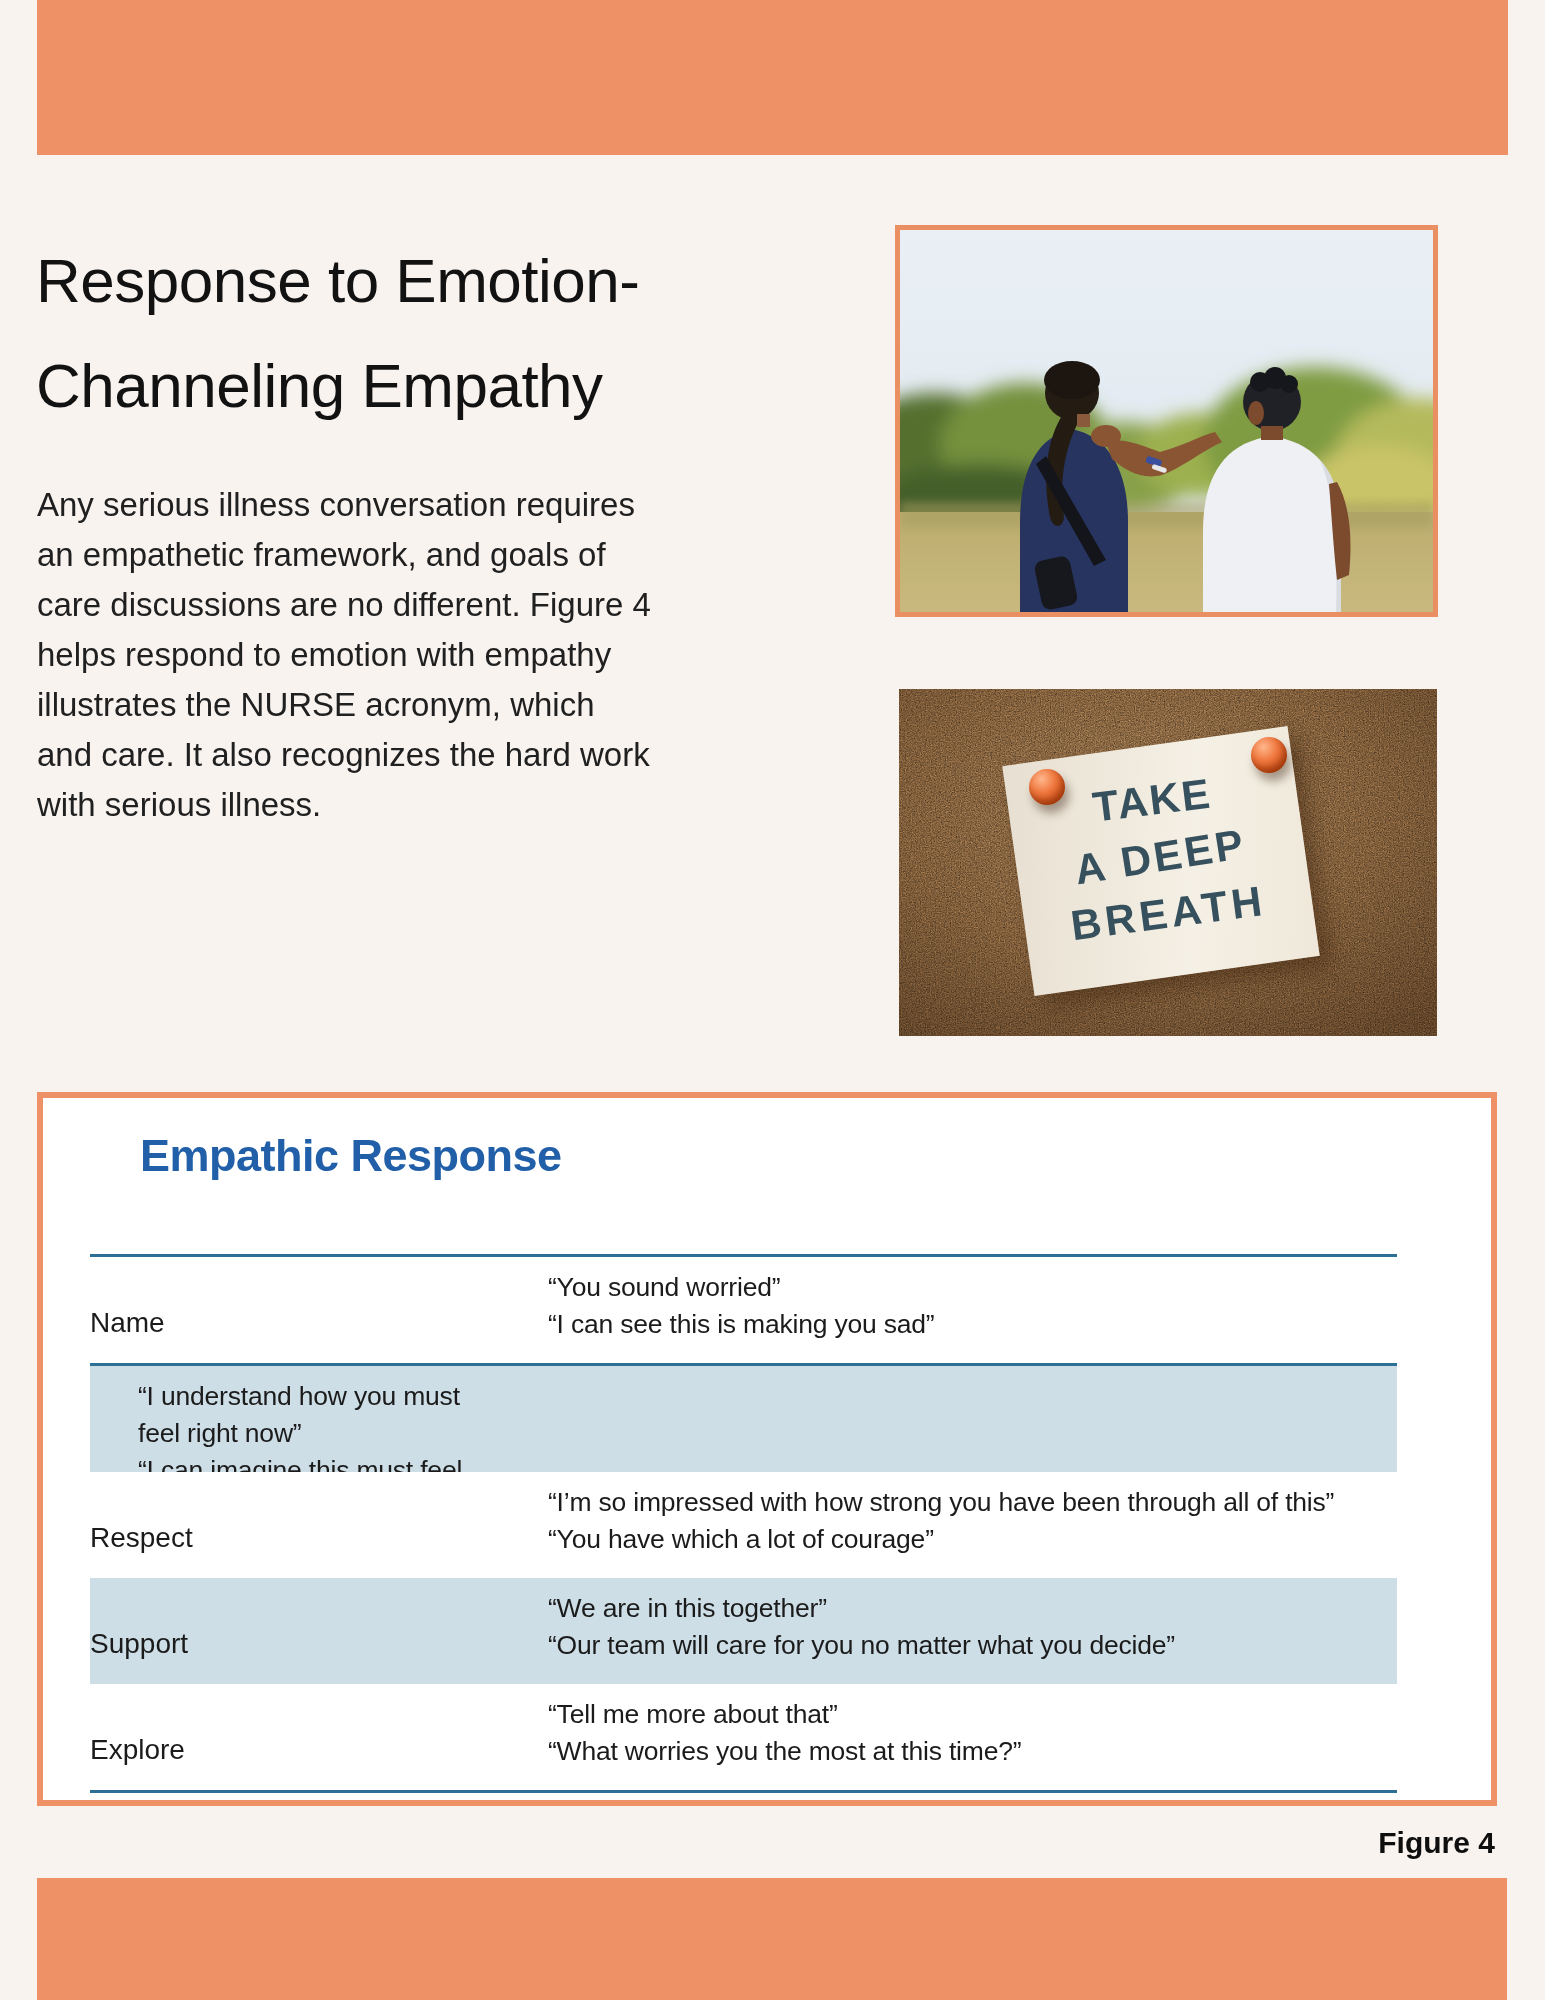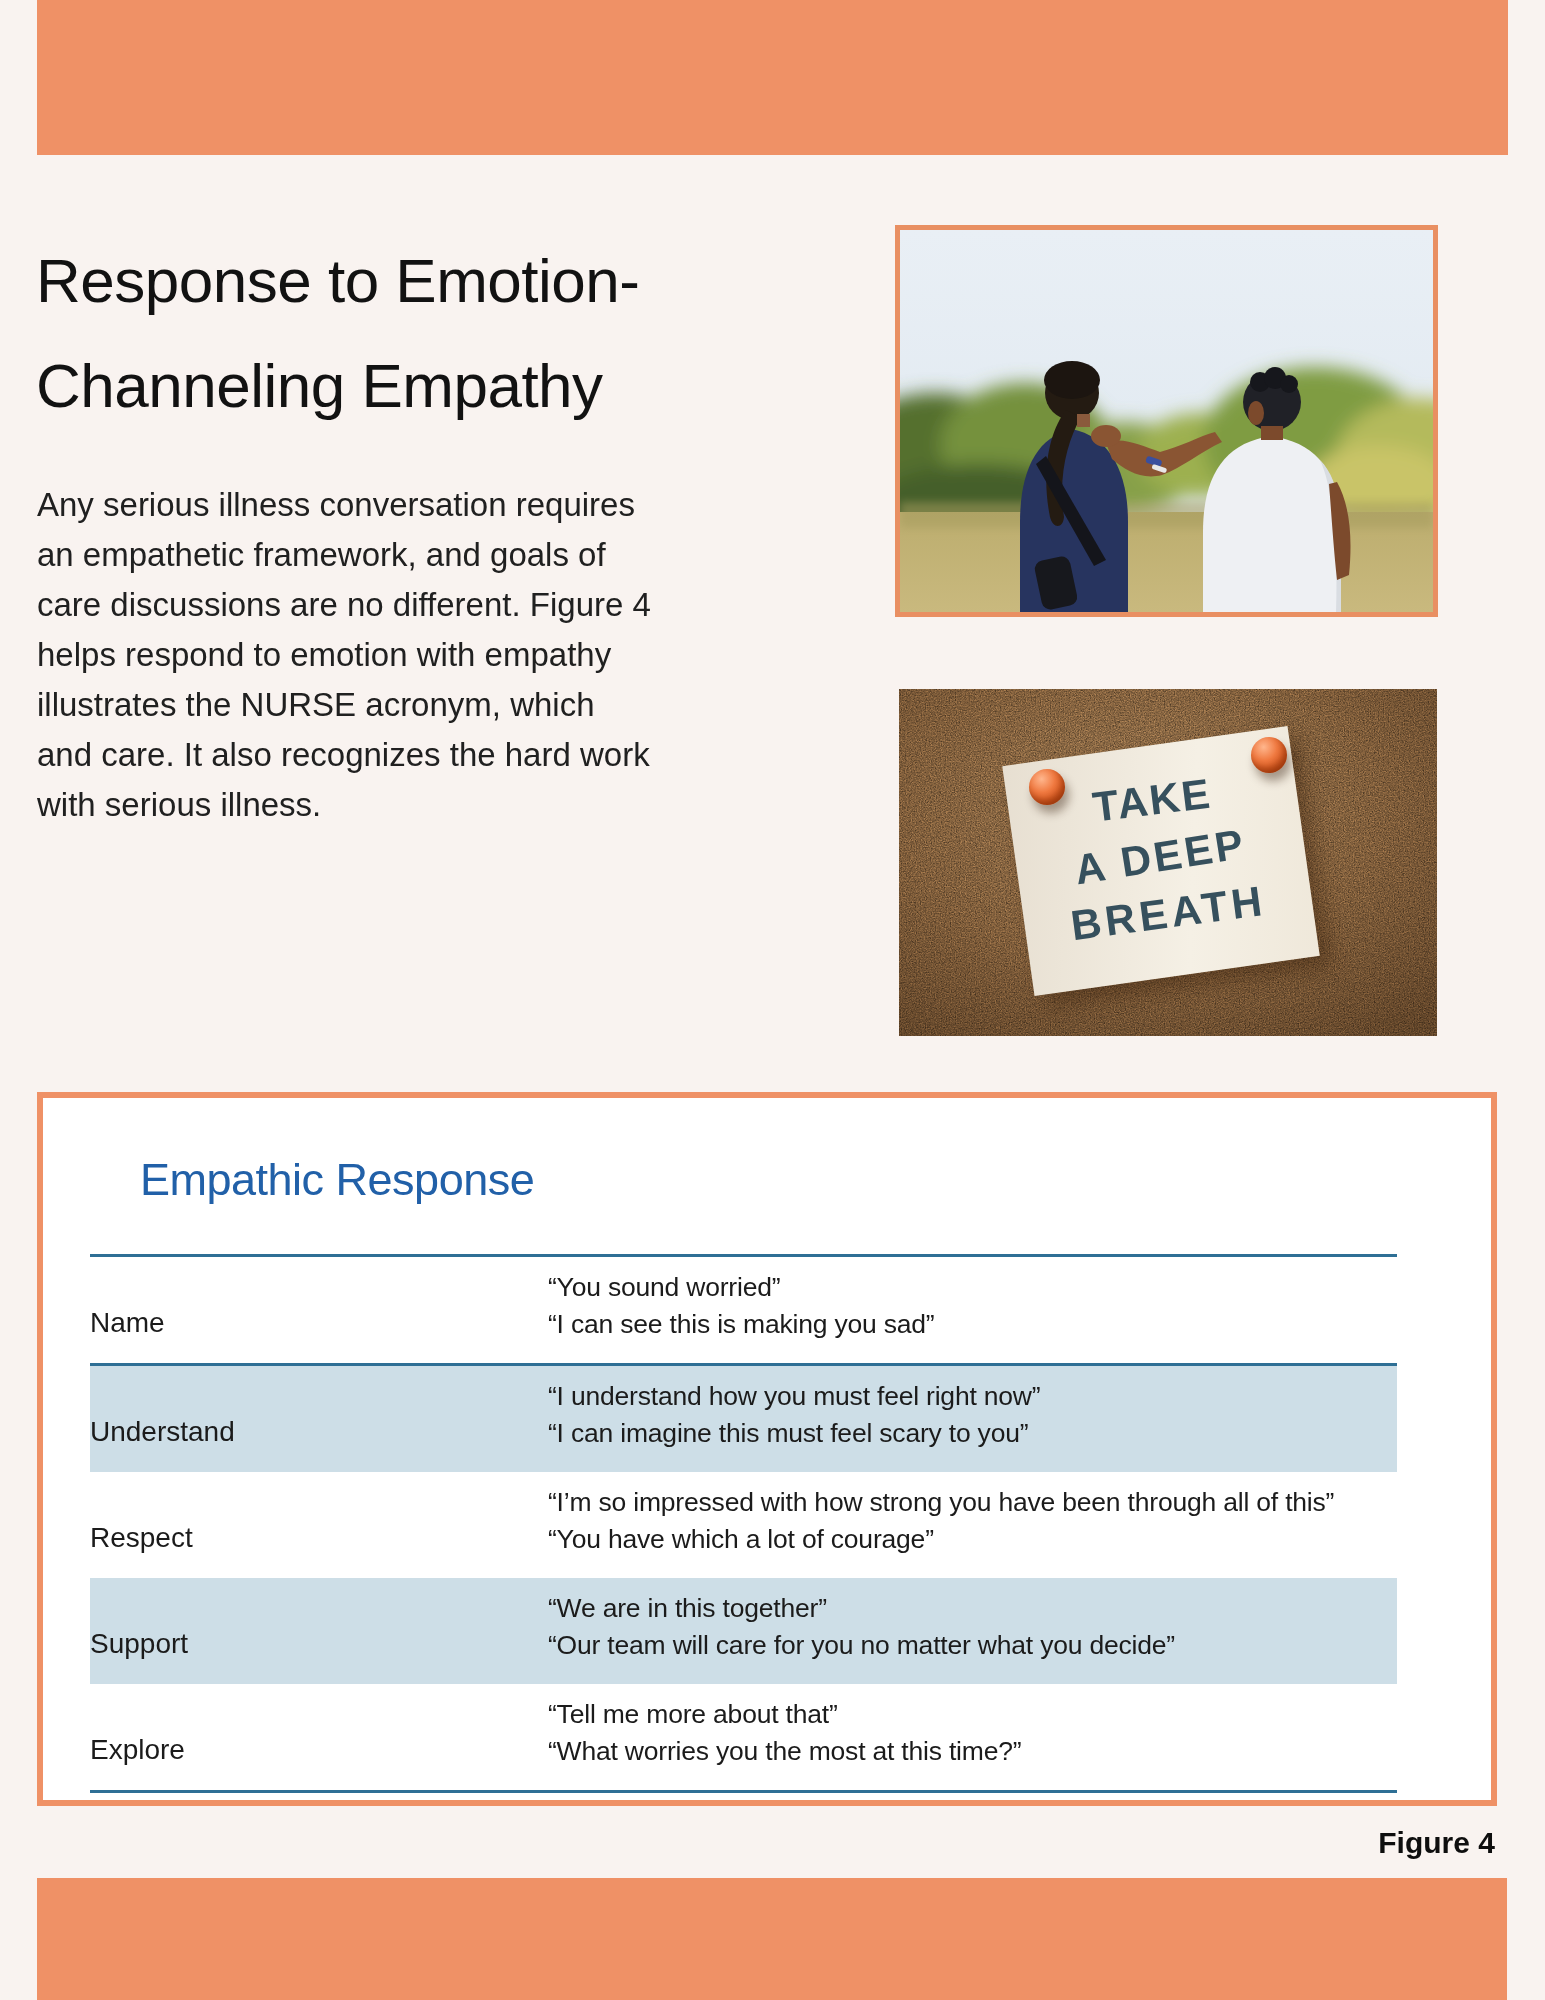--- a/index.html
+++ b/index.html
@@ -66,22 +66,22 @@
   }
   .pushpin.left{left:130px;top:80px;}
   .pushpin.right{left:352px;top:48px;}
 
   
   .figure-card{
     position:absolute;left:37px;top:1092px;width:1460px;height:714px;
     border:6px solid var(--orange);background:#ffffff;
   }
   .card-title{
-    position:absolute;left:97px;top:56px;
-    font-size:45px;font-weight:normal;color:var(--heading-blue);
+    position:absolute;left:97px;top:32px;
+    font-size:45px;font-weight:bold;color:var(--heading-blue);
     letter-spacing:-0.5px;
   }
   .empathic-table{
     position:absolute;left:47px;top:156px;width:1307px;
     border-top:3px solid var(--rule-blue);
     border-bottom:3px solid var(--rule-blue);
   }
   .t-row{
     display:grid;grid-template-columns:410px 1fr;
     height:106px;overflow:hidden;
@@ -215,21 +215,20 @@
     <div>
   <div class="t-row">
     <div class="t-label">Name</div>
     <div class="t-quotes">
             <div class="q-line">“You sound worried”</div>
             <div class="q-line">“I can see this is making you sad”</div>
           </div>
   </div>
 
   <div class="t-row shaded top-rule">
-    <div class="t-label">Understand</div>
     <div class="t-quotes">
             <div class="q-line">“I understand how you must feel right now”</div>
             <div class="q-line">“I can imagine this must feel scary to you”</div>
           </div>
   </div>
 
   <div class="t-row">
     <div class="t-label">Respect</div>
     <div class="t-quotes">
             <div class="q-line">“I’m so impressed with how strong you have been through all of this”</div>

